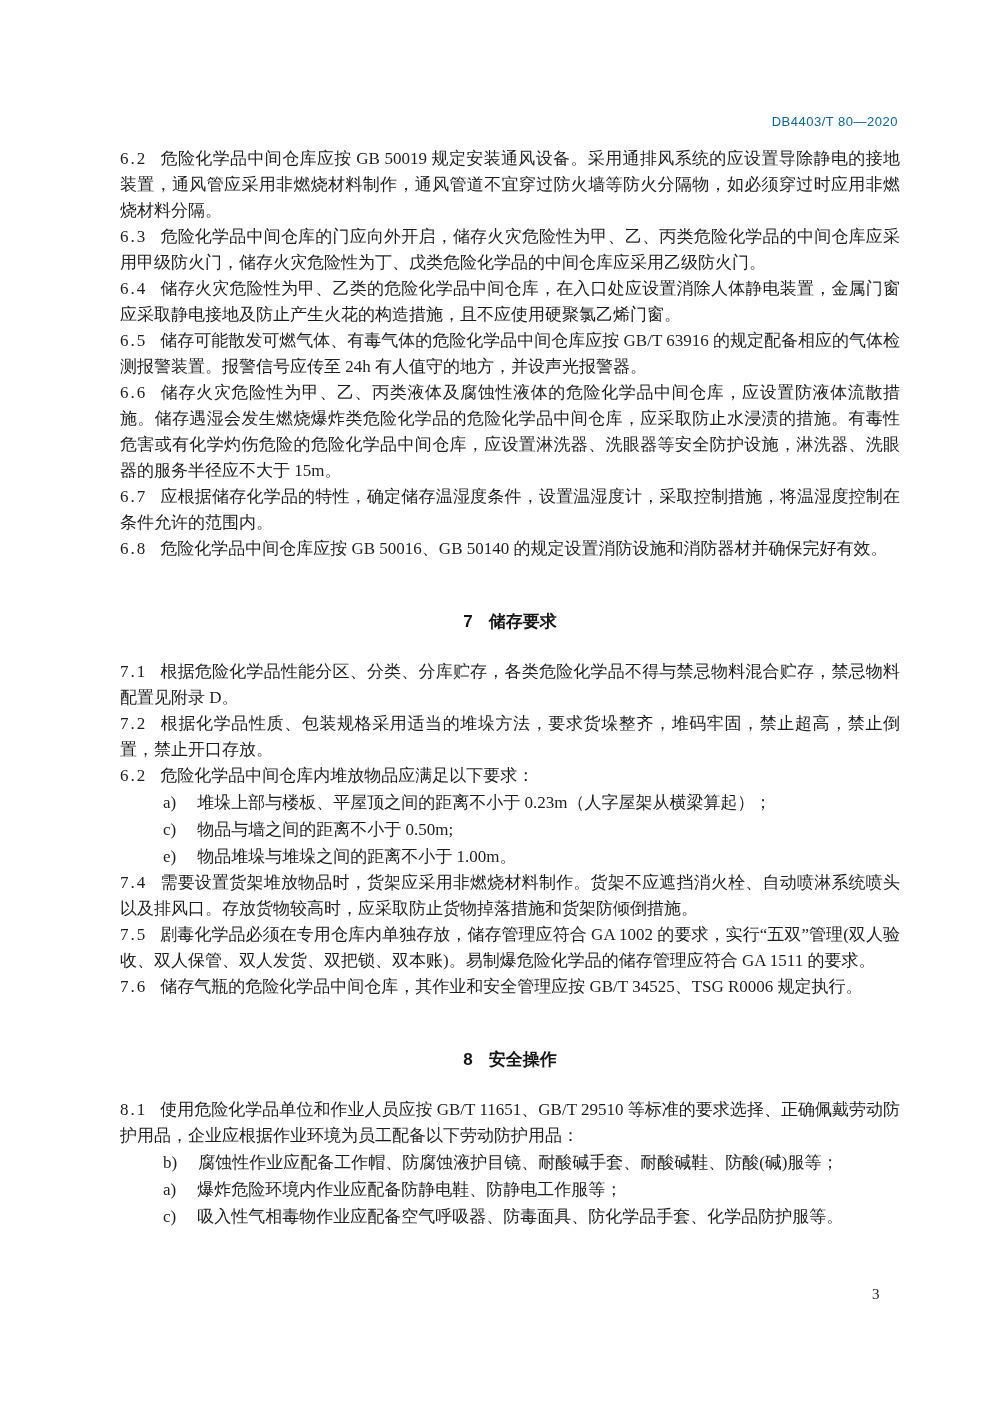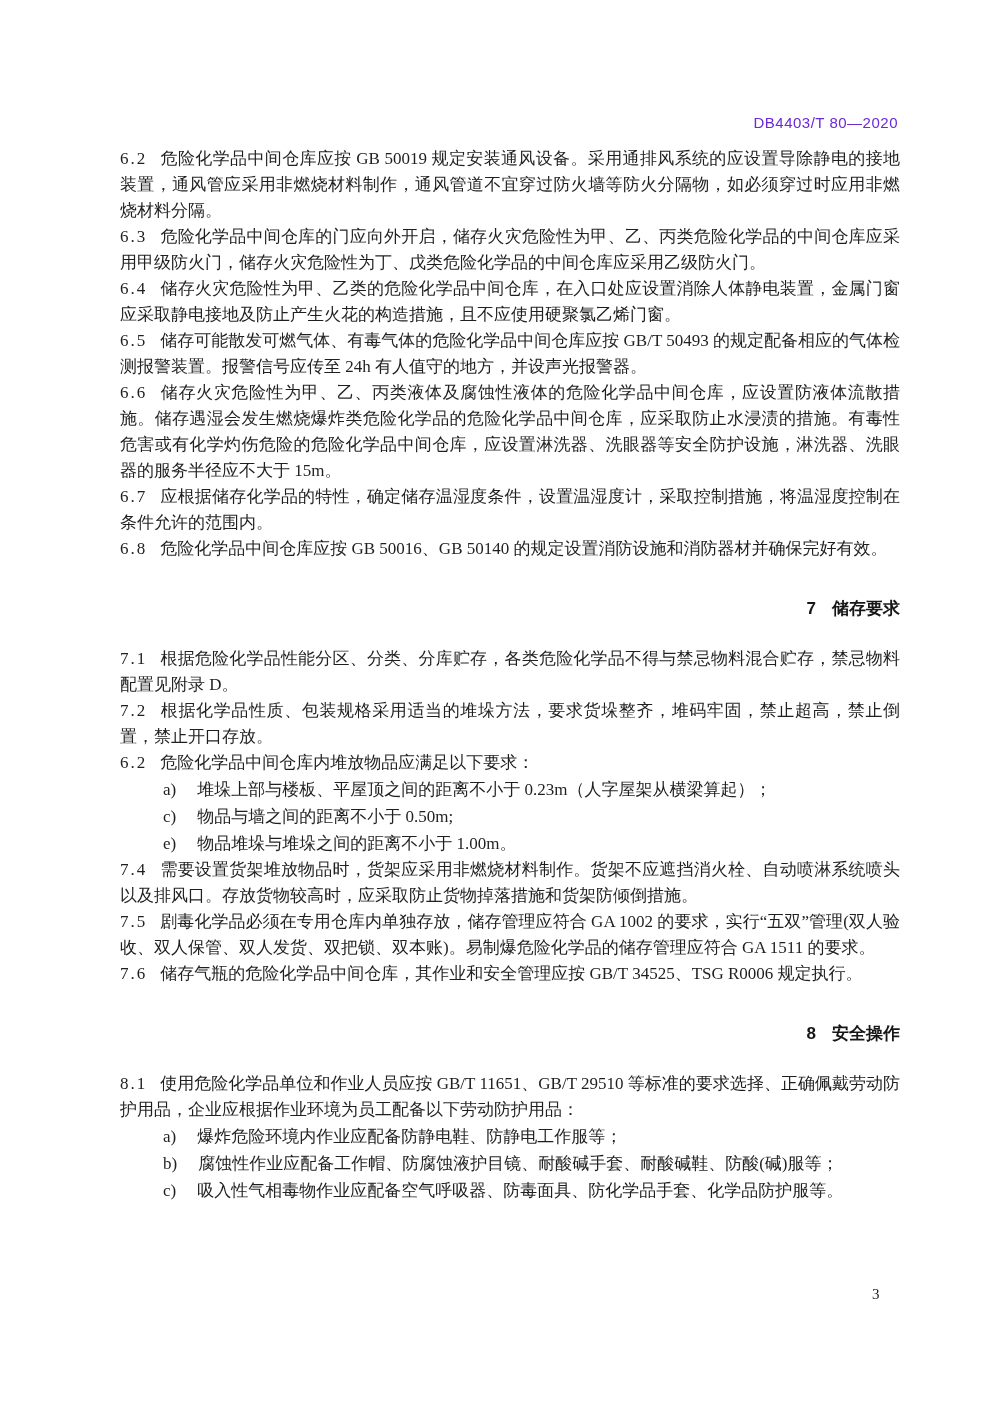--- a/index.html
+++ b/index.html
@@ -10,23 +10,23 @@
     background: #ffffff;
     overflow: hidden;
     font-family: "Liberation Serif", "DejaVu Serif", serif;
     color: #1f1f1f;
   }
   .doc-header {
     position: absolute;
     top: 114px;
     right: 94px;
     font-family: "Liberation Sans", "DejaVu Sans", sans-serif;
-    font-size: 15px;
+    font-size: 13px;
     letter-spacing: 0.5px;
-    color: #6d28d9;
+    color: #0369a1;
   }
   .content {
     position: absolute;
     left: 120px;
     top: 146px;
     width: 780px;
     font-size: 17px;
     line-height: 26px;
     text-align: justify;
   }
@@ -34,22 +34,22 @@
   p.clause .cnum {
     letter-spacing: 2px;
     margin-right: 13px;
     white-space: nowrap;
   }
   h2.section-heading {
     font-family: "Liberation Sans", "DejaVu Sans", sans-serif;
     font-size: 17px;
     font-weight: 700;
     line-height: 26px;
-    margin: 34px 0 24px 0;
-    text-align: right;
+    margin: 47px 0 24px 0;
+    text-align: center;
     color: #161616;
   }
   h2.section-heading .snum { margin-right: 16px; }
   .list-item {
     padding-left: 43px;
     line-height: 27px;
     margin: 0;
   }
   .list-item .label { margin-right: 21px; }
   .page-number {
@@ -67,21 +67,21 @@
 
   <div class="doc-header">
     <span>DB4403/T 80—2020</span>
   </div>
 
   <main class="content">
 
     <p class="clause"><span class="cnum">6.2</span><span>危险化学品中间仓库应按 GB 50019 规定安装通风设备。采用通排风系统的应设置导除静电的接地装置，通风管应采用非燃烧材料制作，通风管道不宜穿过防火墙等防火分隔物，如必须穿过时应用非燃烧材料分隔。</span></p>
     <p class="clause"><span class="cnum">6.3</span><span>危险化学品中间仓库的门应向外开启，储存火灾危险性为甲、乙、丙类危险化学品的中间仓库应采用甲级防火门，储存火灾危险性为丁、戊类危险化学品的中间仓库应采用乙级防火门。</span></p>
     <p class="clause"><span class="cnum">6.4</span><span>储存火灾危险性为甲、乙类的危险化学品中间仓库，在入口处应设置消除人体静电装置，金属门窗应采取静电接地及防止产生火花的构造措施，且不应使用硬聚氯乙烯门窗。</span></p>
-    <p class="clause"><span class="cnum">6.5</span><span>储存可能散发可燃气体、有毒气体的危险化学品中间仓库应按 GB/T 50493 的规定配备相应的气体检测报警装置。报警信号应传至 24h 有人值守的地方，并设声光报警器。</span></p>
+    <p class="clause"><span class="cnum">6.5</span><span>储存可能散发可燃气体、有毒气体的危险化学品中间仓库应按 GB/T 63916 的规定配备相应的气体检测报警装置。报警信号应传至 24h 有人值守的地方，并设声光报警器。</span></p>
     <p class="clause"><span class="cnum">6.6</span><span>储存火灾危险性为甲、乙、丙类液体及腐蚀性液体的危险化学品中间仓库，应设置防液体流散措施。储存遇湿会发生燃烧爆炸类危险化学品的危险化学品中间仓库，应采取防止水浸渍的措施。有毒性危害或有化学灼伤危险的危险化学品中间仓库，应设置淋洗器、洗眼器等安全防护设施，淋洗器、洗眼器的服务半径应不大于 15m。</span></p>
     <p class="clause"><span class="cnum">6.7</span><span>应根据储存化学品的特性，确定储存温湿度条件，设置温湿度计，采取控制措施，将温湿度控制在条件允许的范围内。</span></p>
     <p class="clause"><span class="cnum">6.8</span><span>危险化学品中间仓库应按 GB 50016、GB 50140 的规定设置消防设施和消防器材并确保完好有效。</span></p>
 
     <h2 class="section-heading"><span class="snum">7</span><span>储存要求</span></h2>
 
     <p class="clause"><span class="cnum">7.1</span><span>根据危险化学品性能分区、分类、分库贮存，各类危险化学品不得与禁忌物料混合贮存，禁忌物料配置见附录 D。</span></p>
     <p class="clause"><span class="cnum">7.2</span><span>根据化学品性质、包装规格采用适当的堆垛方法，要求货垛整齐，堆码牢固，禁止超高，禁止倒置，禁止开口存放。</span></p>
     <p class="clause"><span class="cnum">6.2</span><span>危险化学品中间仓库内堆放物品应满足以下要求：</span></p>
 
@@ -90,21 +90,21 @@
     <div class="list-item"><span class="label">e)</span><span>物品堆垛与堆垛之间的距离不小于 1.00m。</span></div>
 
     <p class="clause"><span class="cnum">7.4</span><span>需要设置货架堆放物品时，货架应采用非燃烧材料制作。货架不应遮挡消火栓、自动喷淋系统喷头以及排风口。存放货物较高时，应采取防止货物掉落措施和货架防倾倒措施。</span></p>
     <p class="clause"><span class="cnum">7.5</span><span>剧毒化学品必须在专用仓库内单独存放，储存管理应符合 GA 1002 的要求，实行“五双”管理(双人验收、双人保管、双人发货、双把锁、双本账)。易制爆危险化学品的储存管理应符合 GA 1511 的要求。</span></p>
     <p class="clause"><span class="cnum">7.6</span><span>储存气瓶的危险化学品中间仓库，其作业和安全管理应按 GB/T 34525、TSG R0006 规定执行。</span></p>
 
     <h2 class="section-heading"><span class="snum">8</span><span>安全操作</span></h2>
 
     <p class="clause"><span class="cnum">8.1</span><span>使用危险化学品单位和作业人员应按 GB/T 11651、GB/T 29510 等标准的要求选择、正确佩戴劳动防护用品，企业应根据作业环境为员工配备以下劳动防护用品：</span></p>
 
+    <div class="list-item"><span class="label">b)</span><span>腐蚀性作业应配备工作帽、防腐蚀液护目镜、耐酸碱手套、耐酸碱鞋、防酸(碱)服等；</span></div>
     <div class="list-item"><span class="label">a)</span><span>爆炸危险环境内作业应配备防静电鞋、防静电工作服等；</span></div>
-    <div class="list-item"><span class="label">b)</span><span>腐蚀性作业应配备工作帽、防腐蚀液护目镜、耐酸碱手套、耐酸碱鞋、防酸(碱)服等；</span></div>
     <div class="list-item"><span class="label">c)</span><span>吸入性气相毒物作业应配备空气呼吸器、防毒面具、防化学品手套、化学品防护服等。</span></div>
 
   </main>
 
   <div class="page-number">3</div>
 
 </div>
 
 </body></html>

